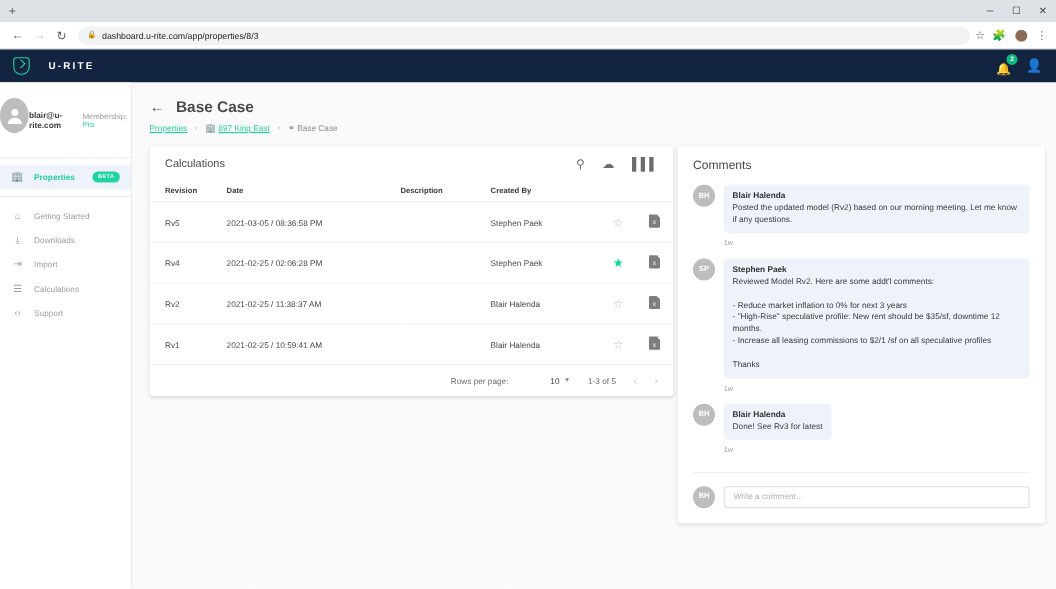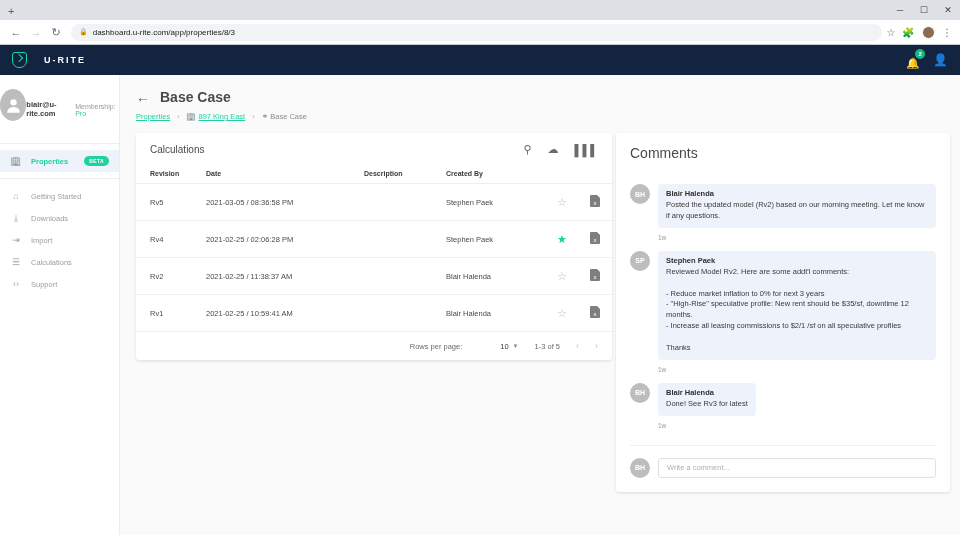--- a/index.html
+++ b/index.html
@@ -251,21 +251,21 @@
 
   
   .comments-card {
     width: 334px;
     background: #ffffff;
     border-radius: 3px;
     box-shadow: 0 1px 3px rgba(0,0,0,.12);
     padding: 12px 14px 14px 14px;
     flex-shrink: 0;
   }
-  .comments-title { font-size: 14px; color: #4a4a4a; margin-bottom: 23px; }
+  .comments-title { font-size: 11px; color: #4a4a4a; margin-bottom: 11px; }
   .comment-list { border-bottom: 1px solid #f0f0f0; padding-bottom: 6px; }
   .comment { display: flex; gap: 8px; margin-bottom: 10px; }
   .c-avatar {
     width: 20px; height: 20px; border-radius: 50%;
     background: #bdbdbd; color: #ffffff;
     font-size: 7px; font-weight: bold;
     display: flex; align-items: center; justify-content: center;
     flex-shrink: 0;
   }
   .c-body { flex: 1; min-width: 0; }

